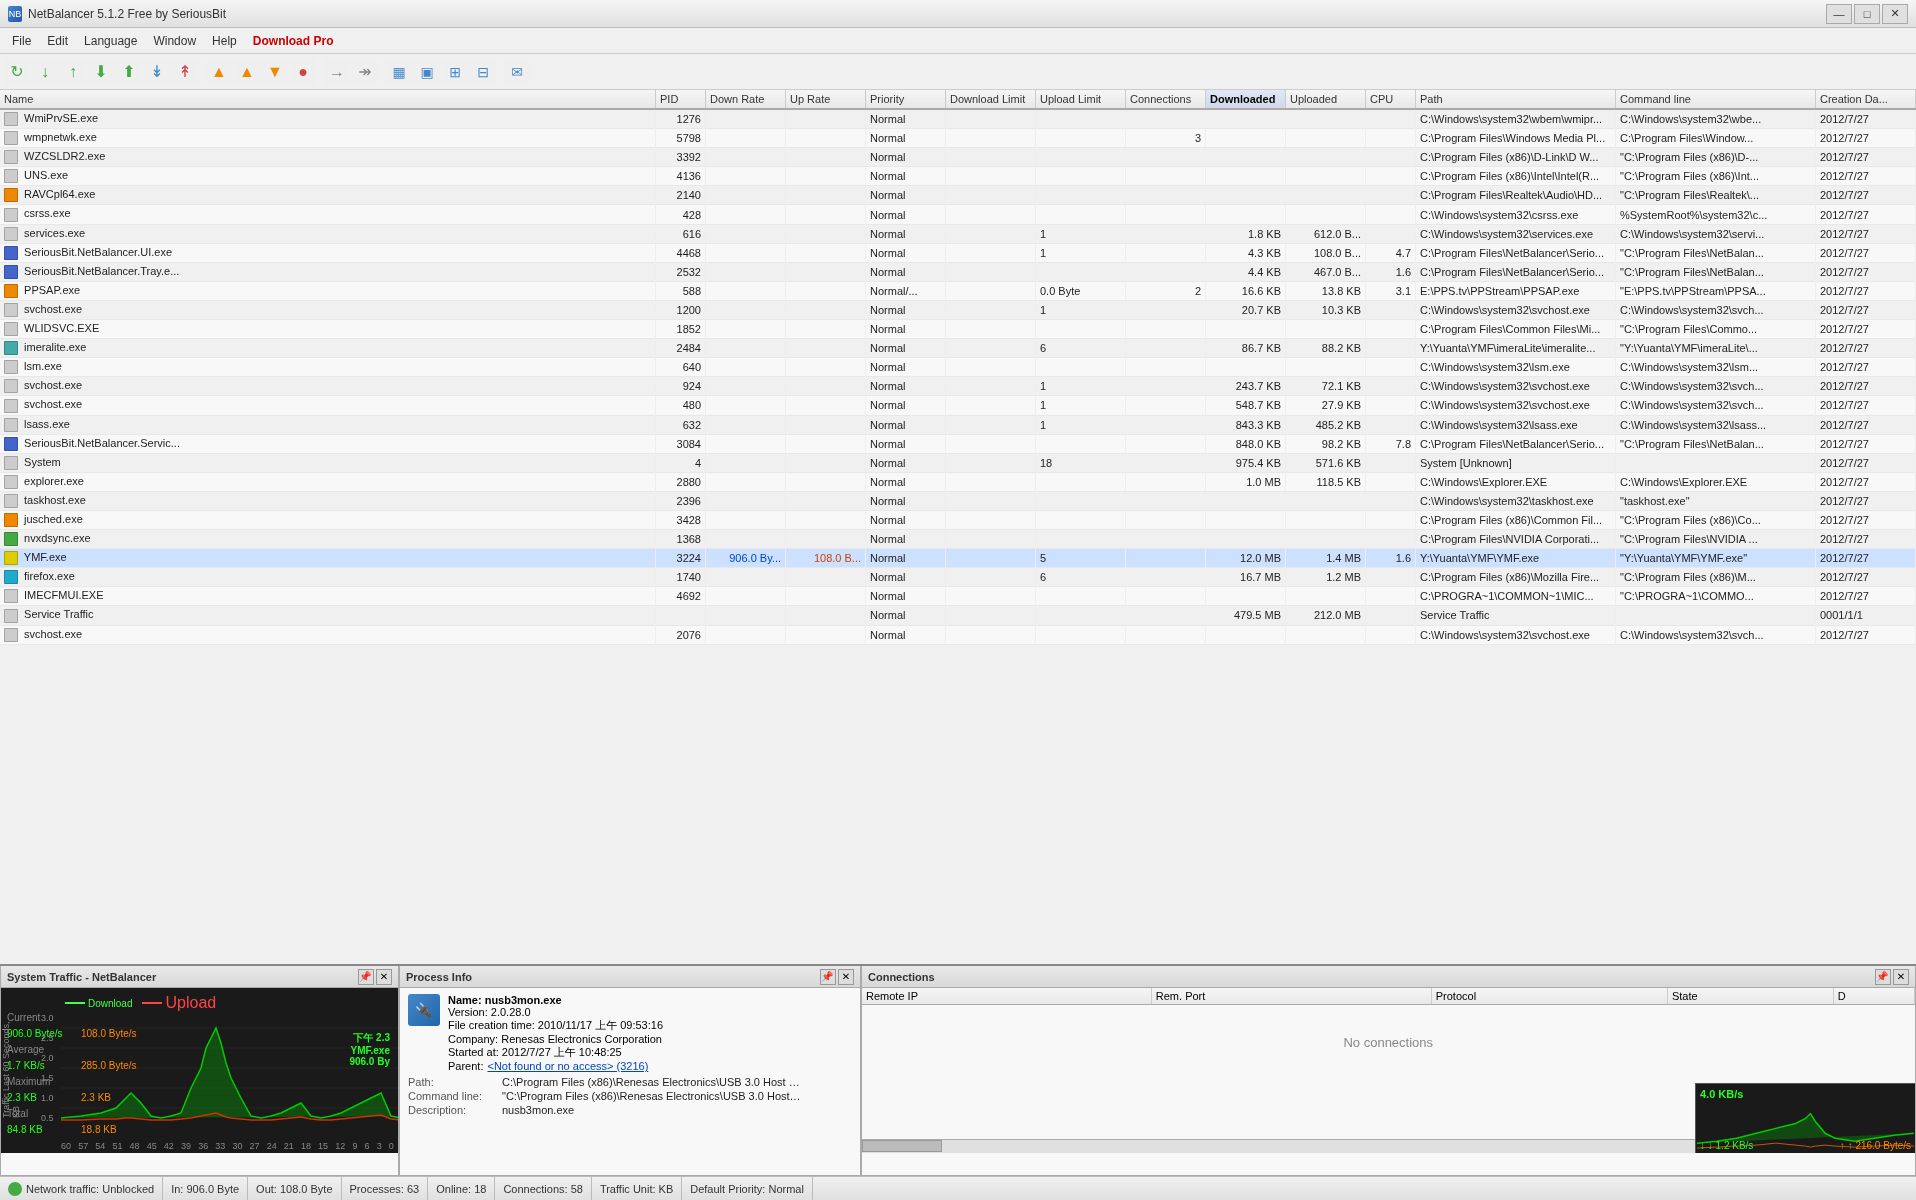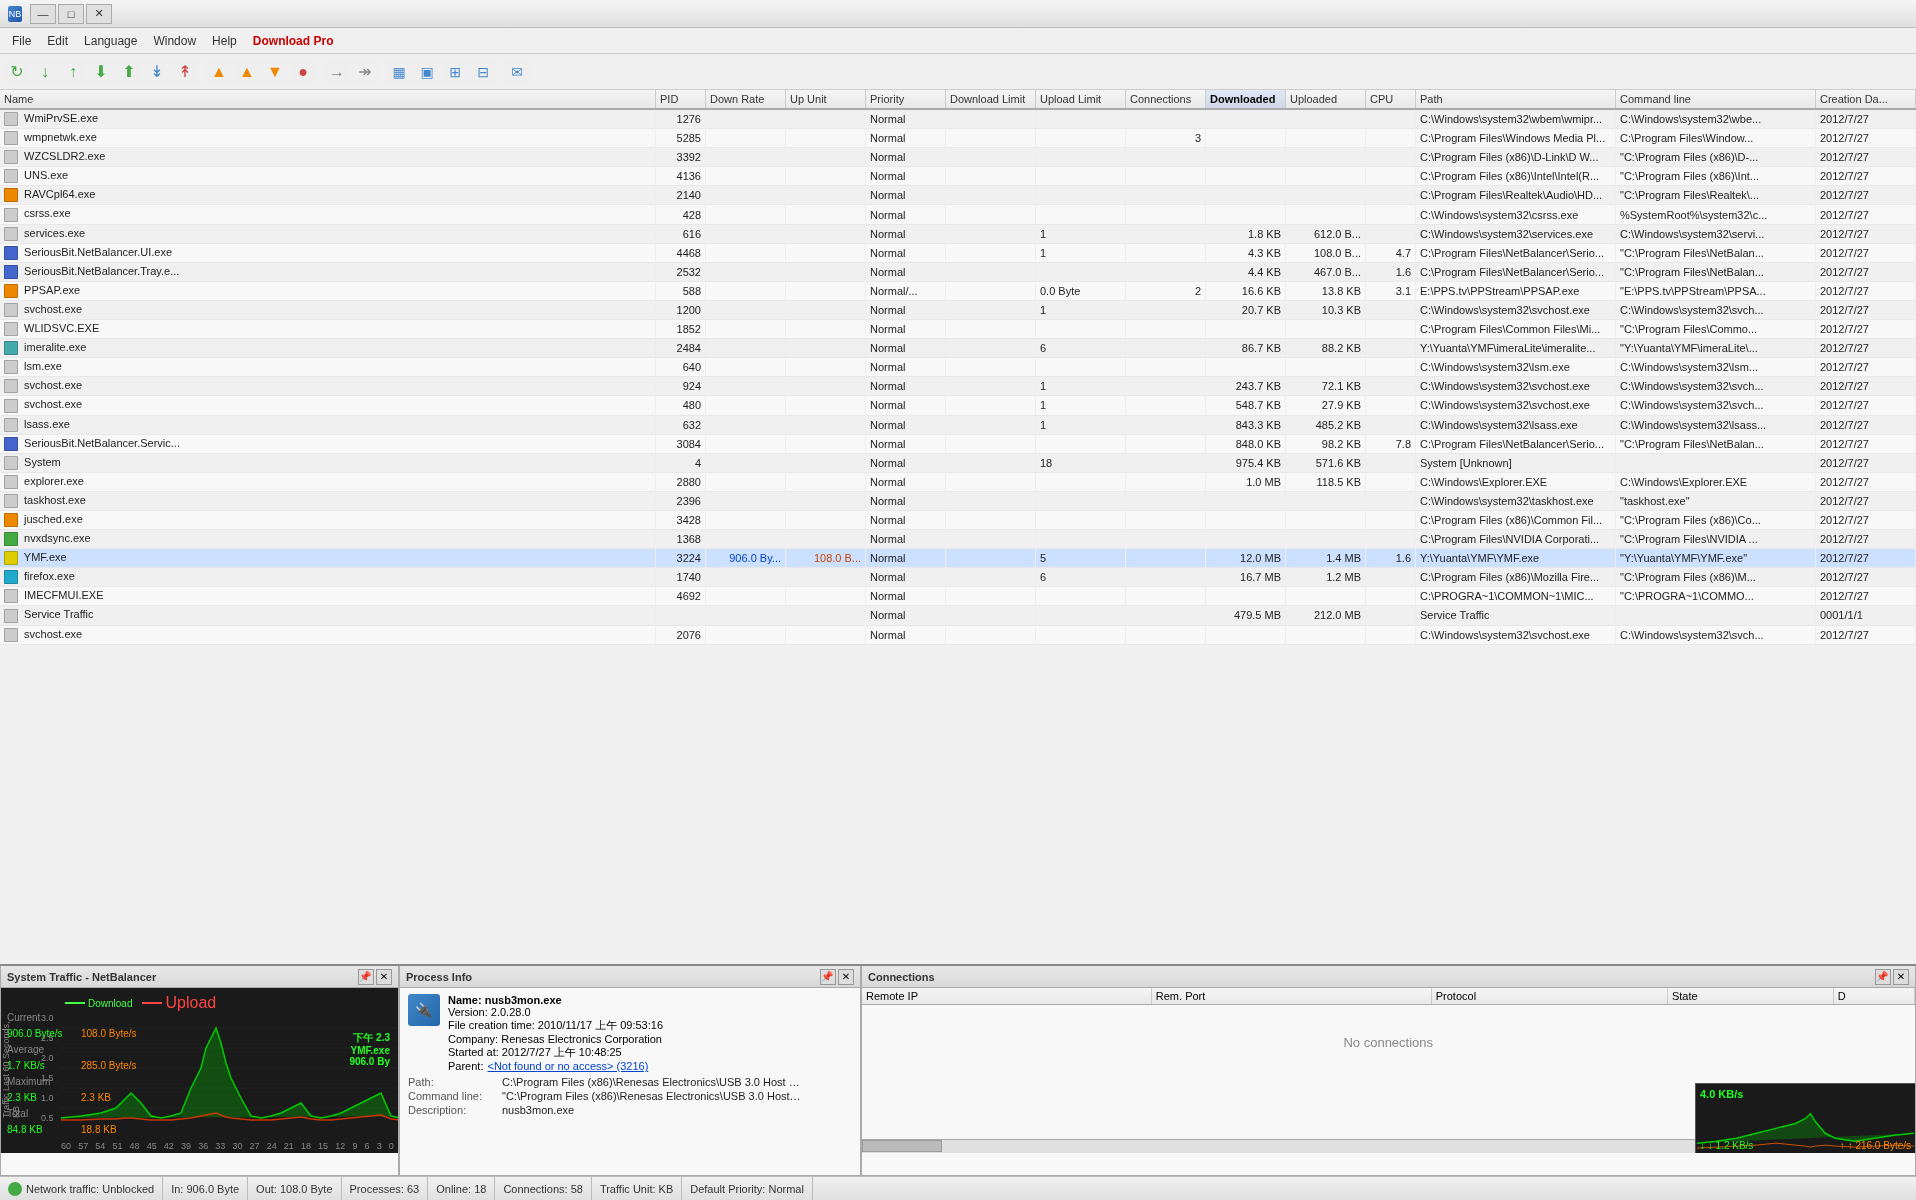--- a/index.html
+++ b/index.html
@@ -84,20 +84,21 @@
     #table-wrapper::-webkit-scrollbar-track { background: #f0f0f0; }
     #table-wrapper::-webkit-scrollbar-thumb { background: #bbb; border: 1px solid #999; }
 
     .selected-row { background: #cce0ff !important; }
   </style>
 </head>
 <body>
 
 <div id="titlebar">
   <div class="title-icon" style="background: linear-gradient(135deg, #4488cc, #2255aa); font-size:9px; color:white; display:flex; align-items:center; justify-content:center;">NB</div>
+  <span class="title-text">NetBalancer 5.1.2 Free by SeriousBit</span>
   <button class="win-btn">—</button>
   <button class="win-btn">□</button>
   <button class="win-btn close">✕</button>
 </div>
 
 <div id="menubar">
   <div class="menu-item">File</div>
   <div class="menu-item">Edit</div>
   <div class="menu-item">Language</div>
   <div class="menu-item">Window</div>
@@ -135,21 +136,21 @@
 <div id="main">
 
   <div id="process-table-container">
     <div id="table-wrapper">
       <table id="process-table">
         <thead>
           <tr>
             <th class="col-name">Name</th>
             <th class="col-pid">PID</th>
             <th class="col-rate">Down Rate</th>
-            <th class="col-rate">Up Unit</th>
+            <th class="col-rate">Up Rate</th>
             <th class="col-priority">Priority</th>
             <th class="col-limit">Download Limit</th>
             <th class="col-limit">Upload Limit</th>
             <th class="col-conn">Connections</th>
             <th class="col-bytes" style="font-weight:bold; color:#000; background: linear-gradient(to bottom, #e0e8f8, #d0d8e8);">Downloaded</th>
             <th class="col-bytes">Uploaded</th>
             <th class="col-cpu">CPU</th>
             <th class="col-path">Path</th>
             <th class="col-cmd">Command line</th>
             <th class="col-date">Creation Da...</th>
@@ -173,21 +174,21 @@
     <td class="col-cpu"></td>
     <td class="col-path">C:\Windows\system32\wbem\wmipr...</td>
     <td class="col-cmd">C:\Windows\system32\wbe...</td>
     <td class="col-date">2012/7/27</td>
   </tr>
             <tr>
     <td class="col-name">
       <span style="display:inline-block; width:14px; height:14px; background:#cccccc; margin-right:3px; vertical-align:middle; border-radius:1px; border:1px solid rgba(0,0,0,0.2);"></span>
       <span>wmpnetwk.exe</span>
     </td>
-    <td class="col-pid">5285</td>
+    <td class="col-pid">5798</td>
     <td class="col-rate" style="color:#0044cc;"></td>
     <td class="col-rate" style="color:#cc4400;"></td>
     <td class="col-priority">Normal</td>
     <td class="col-limit"></td>
     <td class="col-limit"></td>
     <td class="col-conn">3</td>
     <td class="col-bytes"></td>
     <td class="col-bytes"></td>
     <td class="col-cpu"></td>
     <td class="col-path">C:\Program Files\Windows Media Pl...</td>

